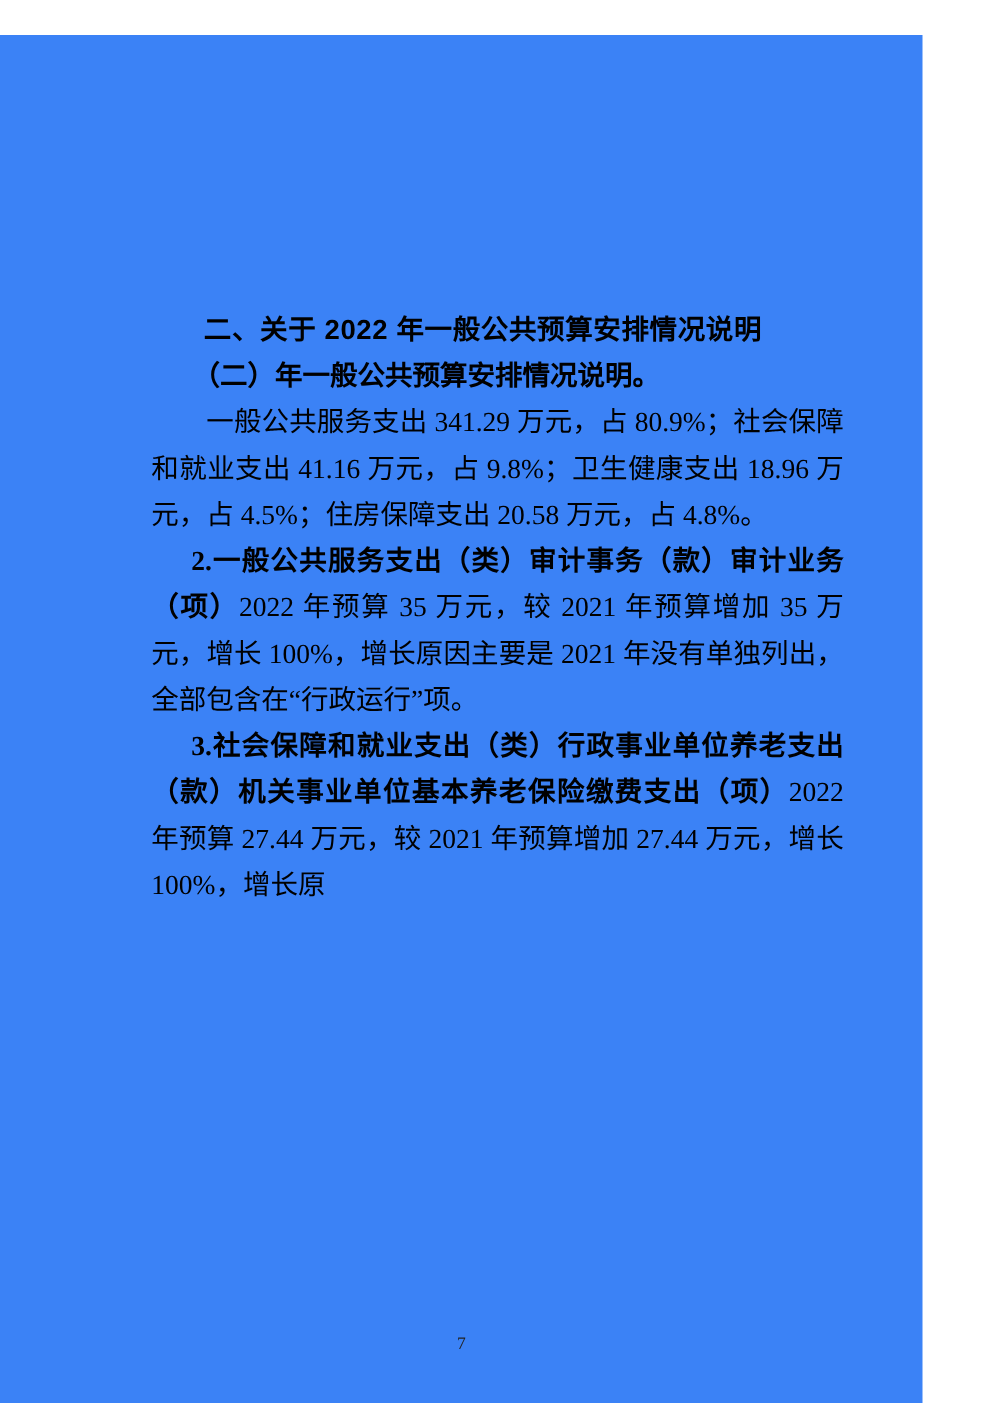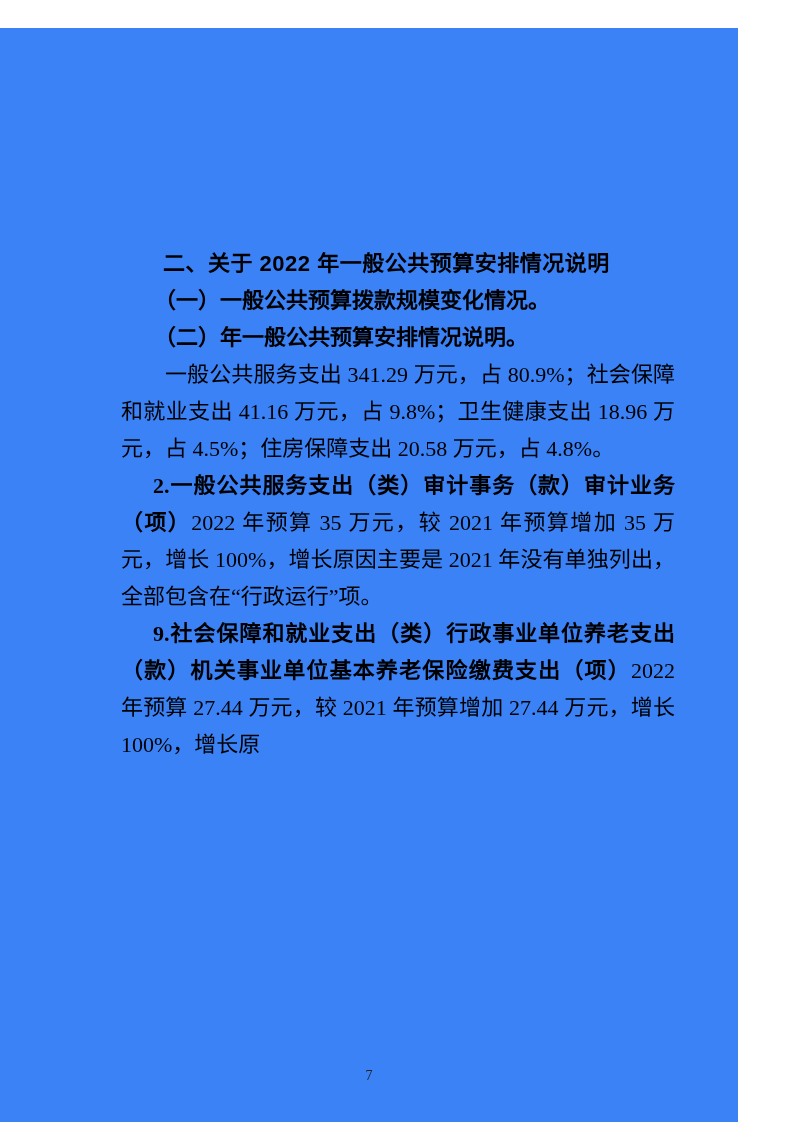--- a/index.html
+++ b/index.html
@@ -66,29 +66,28 @@
   }
 </style>
 </head>
 <body>
 
 <div class="page">
   <div class="content">
 
     <p class="doc-title">二、关于 2022 年一般公共预算安排情况说明</p>
 
-    <p class="sec-heading">（一）一般公共预算拨款规模变化情况。</p>
 
 
     <p class="sec-heading">（二）年一般公共预算安排情况说明。</p>
 
     <p class="body-para">一般公共服务支出 341.29 万元，占 80.9%；社会保障和就业支出 41.16 万元，占 9.8%；卫生健康支出 18.96 万元，占 4.5%；住房保障支出 20.58 万元，占 4.8%。</p>
 
 
 
     <p class="item-para"><span class="item-lead">2.一般公共服务支出（类）审计事务（款）审计业务（项）</span><span>2022 年预算 35 万元，较 2021 年预算增加 35 万元，增长 100%，增长原因主要是 2021 年没有单独列出，全部包含在“行政运行”项。</span></p>
 
-    <p class="item-para"><span class="item-lead">9.社会保障和就业支出（类）行政事业单位养老支出（款）机关事业单位基本养老保险缴费支出（项）</span><span>2022 年预算 27.44 万元，较 2021 年预算增加 27.44 万元，增长 100%，增长原</span></p>
+    <p class="item-para"><span class="item-lead">3.社会保障和就业支出（类）行政事业单位养老支出（款）机关事业单位基本养老保险缴费支出（项）</span><span>2022 年预算 27.44 万元，较 2021 年预算增加 27.44 万元，增长 100%，增长原</span></p>
 
   </div>
 
   <div class="page-number">7</div>
 </div>
 
 </body></html>

